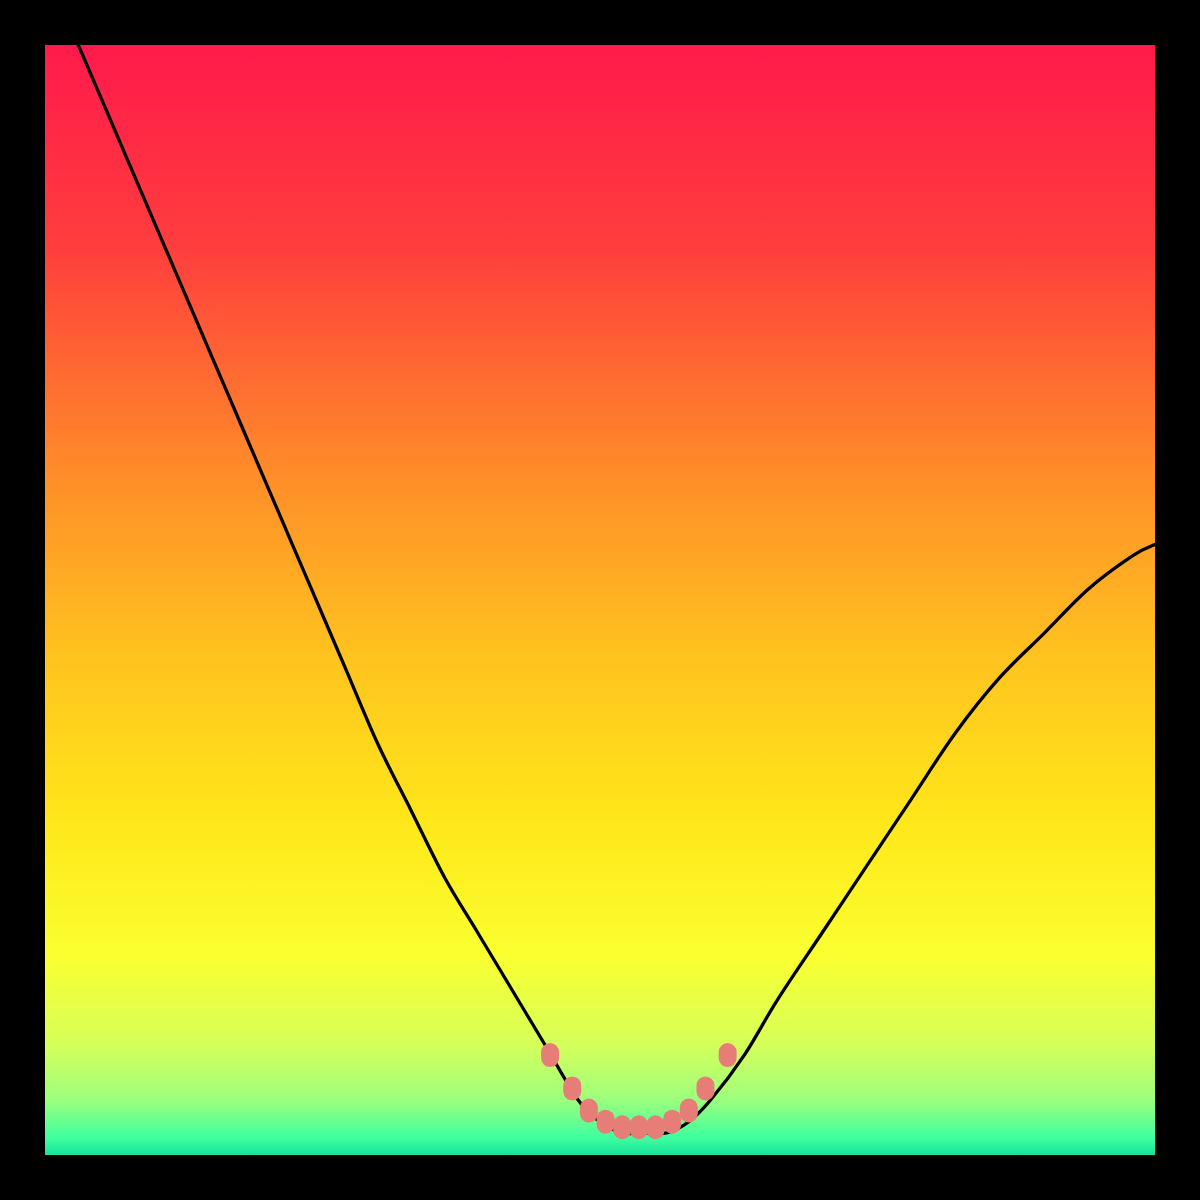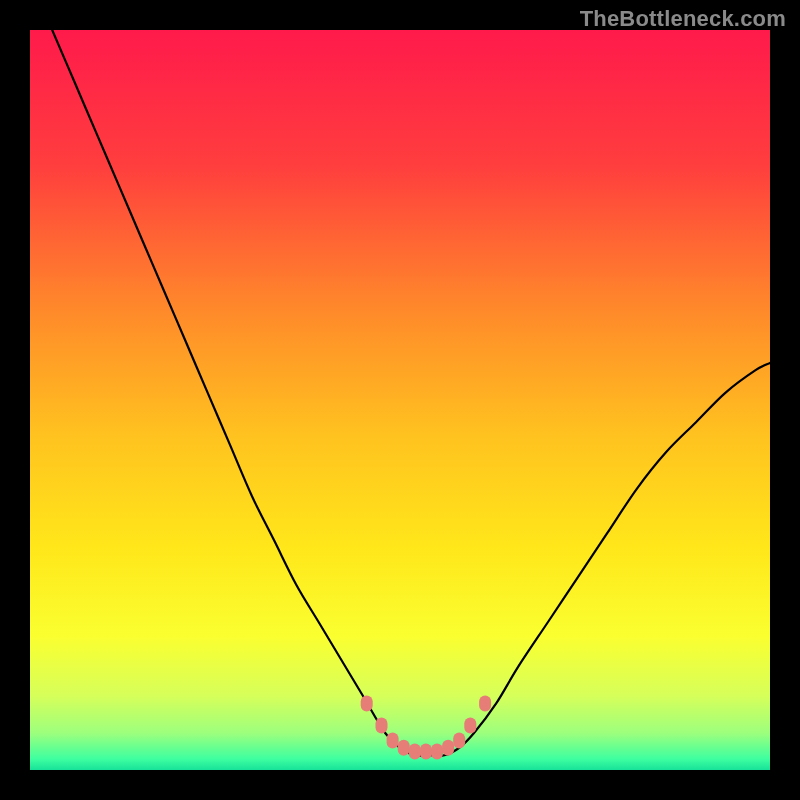--- a/index.html
+++ b/index.html
@@ -63,14 +63,13 @@
         <rect x="367.70" y="709.80" width="12" height="16" rx="6" ry="6" fill="#e77d77"></rect>
         <rect x="378.80" y="713.50" width="12" height="16" rx="6" ry="6" fill="#e77d77"></rect>
         <rect x="389.90" y="713.50" width="12" height="16" rx="6" ry="6" fill="#e77d77"></rect>
         <rect x="401.00" y="713.50" width="12" height="16" rx="6" ry="6" fill="#e77d77"></rect>
         <rect x="412.10" y="709.80" width="12" height="16" rx="6" ry="6" fill="#e77d77"></rect>
         <rect x="423.20" y="702.40" width="12" height="16" rx="6" ry="6" fill="#e77d77"></rect>
         <rect x="434.30" y="687.60" width="12" height="16" rx="6" ry="6" fill="#e77d77"></rect>
         <rect x="449.10" y="665.40" width="12" height="16" rx="6" ry="6" fill="#e77d77"></rect>
       </g>
   </svg>
-  <div class="watermark">TheBottleneck.com</div>
 </div>
 
 </body></html>

